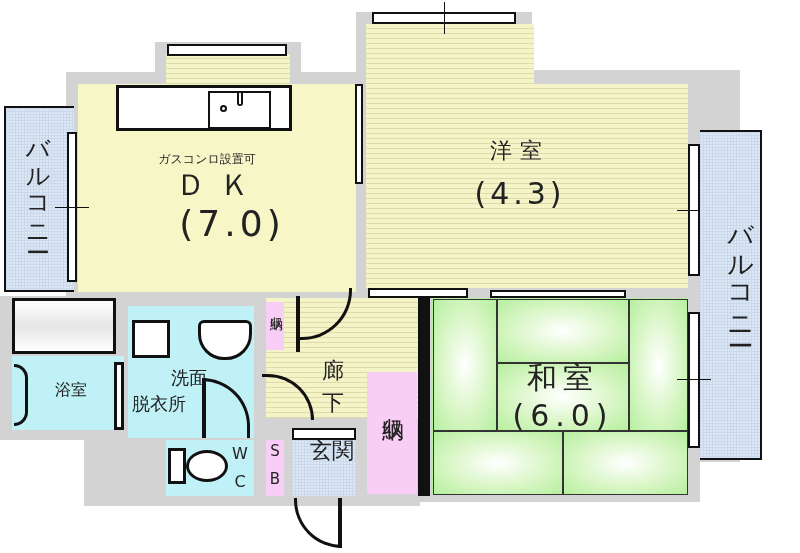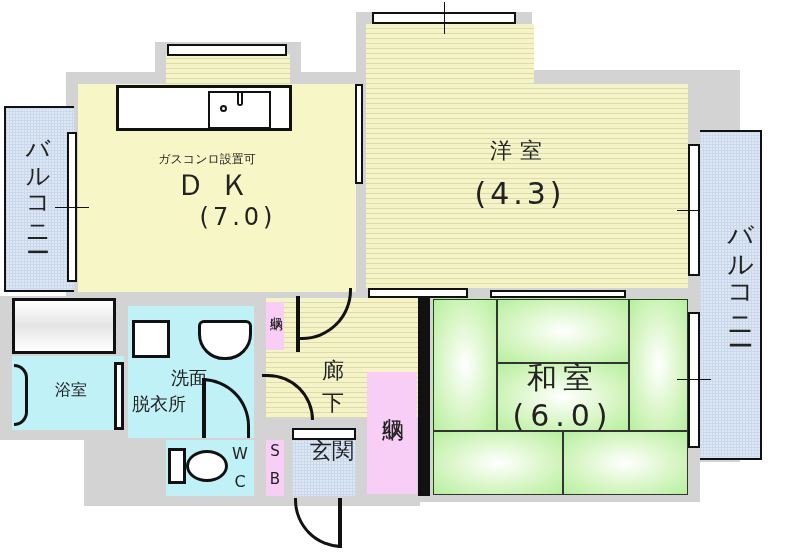--- a/index.html
+++ b/index.html
@@ -35,21 +35,21 @@
   <div class="abs lined" style="left:166px;top:54px;width:124px;height:34px;"></div>
   <div class="abs window" style="left:167px;top:44px;width:120px;height:12px;"></div>
   <div class="abs" style="left:116px;top:85px;width:176px;height:46px;background:#fff;border:3px solid #111;">
     <div class="abs" style="left:89px;top:3px;width:63px;height:38px;border:2px solid #111;">
       <div class="abs" style="left:10px;top:12px;width:7px;height:7px;border:2px solid #111;border-radius:50%;"></div>
       <div class="abs" style="left:27px;top:-2px;width:6px;height:15px;border:2px solid #111;border-top:none;border-radius:0 0 4px 4px;"></div>
     </div>
   </div>
   <div class="label" style="left:132px;top:134px;width:150px;font-size:12px;margin-top:17px;">ガスコンロ設置可</div>
   <div class="label" style="left:150px;top:165px;width:140px;font-size:30px;letter-spacing:14px;">ＤＫ</div>
-  <div class="label" style="left:168px;top:203px;width:140px;font-size:24px;letter-spacing:4px;">(7.0)</div>
+  <div class="label" style="left:162px;top:203px;width:140px;font-size:36px;letter-spacing:4px;">(7.0)</div>
 
   <div class="abs balcony" style="left:4px;top:106px;width:70px;height:186px;border-right:none;"></div>
   <div class="vlabel" style="left:22px;top:122px;font-size:24px;">バルコニー</div>
   <div class="abs window" style="left:67px;top:132px;width:10px;height:150px;"></div>
   <div class="abs blk" style="left:55px;top:207px;width:34px;height:1px;"></div>
 
   <div class="abs lined" style="left:366px;top:24px;width:168px;height:264px;"></div>
   <div class="abs lined" style="left:534px;top:84px;width:154px;height:204px;"></div>
   <div class="abs window" style="left:372px;top:12px;width:144px;height:12px;"></div>
   <div class="abs blk" style="left:444px;top:2px;width:1px;height:32px;"></div>

